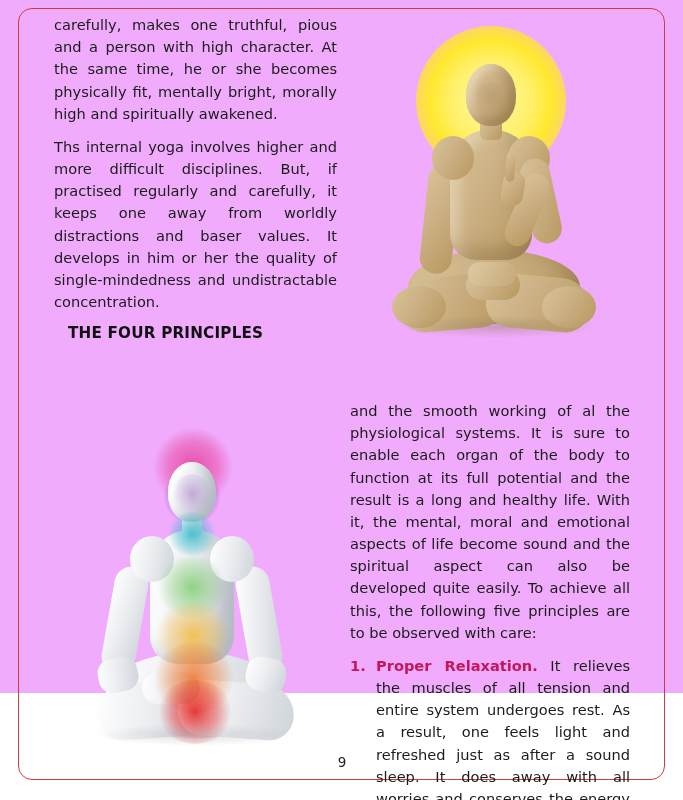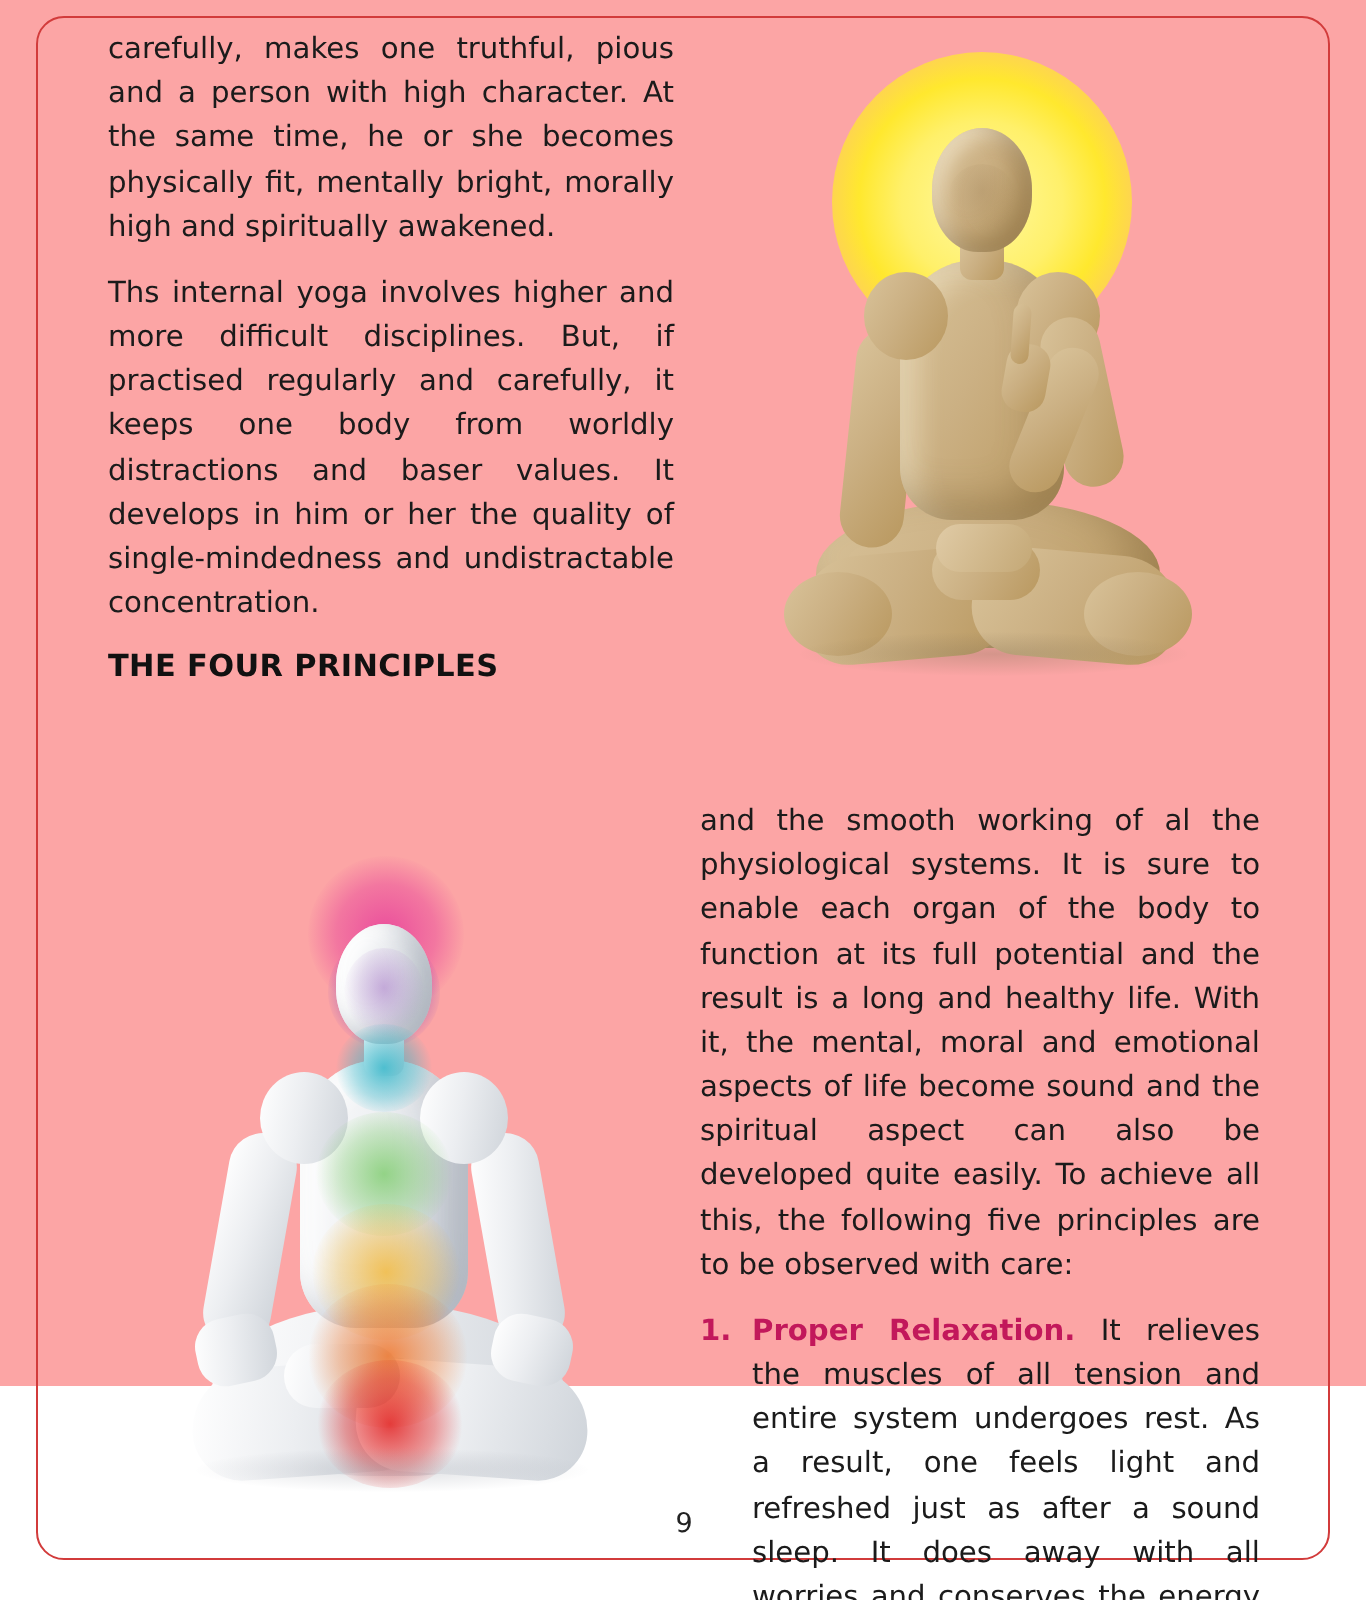--- a/index.html
+++ b/index.html
@@ -12,21 +12,21 @@
     height: 800px;
     font-family: "DejaVu Sans", sans-serif;
     color: #1a1a1a;
     overflow: hidden;
   }
   .page {
     position: relative;
     width: 683px;
     height: 693px;
     box-sizing: border-box;
-    background: #fca5a5;
+    background: #f0abfc;
   }
   .page-border {
     position: absolute;
     left: 18px;
     top: 8px;
     width: 647px;
     height: 772px;
     border: 1.5px solid #d23b3b;
     border-radius: 14px;
     box-sizing: border-box;
@@ -60,21 +60,21 @@
     margin: 0 0 11px 0;
     font-size: 14.6px;
     line-height: 1.52;
     text-align: justify;
     text-justify: inter-word;
     color: #1b1b1b;
   }
   p.body:last-child { margin-bottom: 0; }
 
   h2.heading {
-    margin: 4px 0 6px 0;
+    margin: 4px 0 6px 14px;
     font-size: 15.2px;
     font-weight: bold;
     letter-spacing: 0.2px;
     color: #111;
   }
 
   
   .bottom-block {
     position: relative;
     clear: both;
@@ -343,21 +343,21 @@
           <div class="st st-neck"></div>
           <div class="st st-head"></div>
           <div class="st st-face-shadow"></div>
           <div class="st st-hands-lap"></div>
           <div class="st-shadow"></div>
         </div>
       </div>
 
       <div class="top-text">
         <p class="body">carefully, makes one truthful, pious and a person with high character. At the same time, he or she becomes physically fit, mentally bright, morally high and spiritually awakened.</p>
-        <p class="body">Ths internal yoga involves higher and more difficult disciplines. But, if practised regularly and carefully, it keeps one body from worldly distractions and baser values. It develops in him or her the quality of single-mindedness and undistractable concentration.</p>
+        <p class="body">Ths internal yoga involves higher and more difficult disciplines. But, if practised regularly and carefully, it keeps one away from worldly distractions and baser values. It develops in him or her the quality of single-mindedness and undistractable concentration.</p>
         <h2 class="heading">THE FOUR PRINCIPLES</h2>
       </div>
     </div>
 
     <div class="bottom-block">
 
       <div class="bottom-figure">
         <div class="chakra-wrap">
           <div class="aura aura-crown"></div>
           <div class="aura aura-third"></div>

